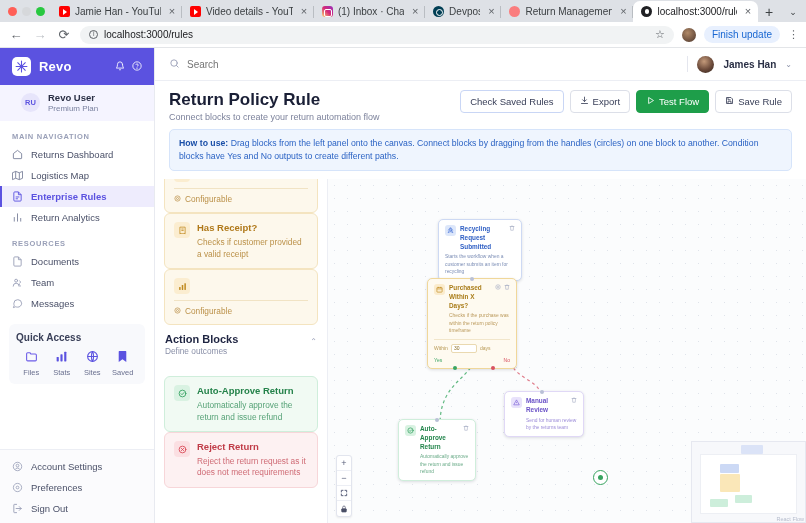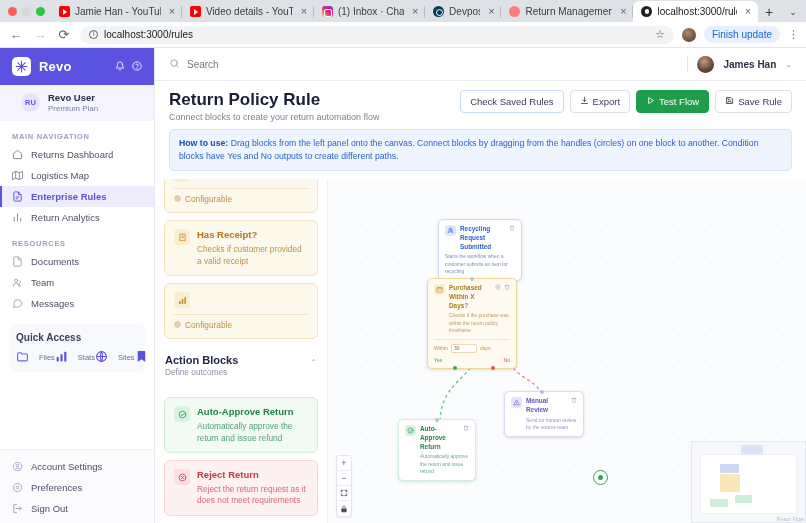--- a/index.html
+++ b/index.html
@@ -91,21 +91,21 @@
   .navsection { padding: 11px 12px 3px; font-size: 7.5px; letter-spacing: .7px; color: #9aa0b8; font-weight: bold;}
   .navitem { display: flex; align-items: center; gap: 8px; padding: 5px 12px; font-size: 9.5px; color: #4a5068; }
   .navitem.active { background: #eeecfd; color: #5b52e0; font-weight: 600;
                     box-shadow: inset 2px 0 0 #5b52e0; }
   .navicon { width: 11px; height: 11px; flex: 0 0 11px; display:flex;align-items:center;justify-content:center; }
   .navicon svg { display: block; }
 
   .quickbox { margin: 10px 9px 0; background: #f8f9fc; border-radius: 6px; padding: 8px 7px 7px; }
   .quicktitle { font-size: 10px; color: #3a4059; font-weight: 600; margin-bottom: 7px; }
   .quickgrid { display: flex; justify-content: space-between; }
-  .quickitem { display: flex; align-items: center; gap: 10px; flex: 1 1 0;}
+  .quickitem { display: flex; flex-direction: column; align-items: center; gap: 3px; flex: 1 1 0;}
   .quicklabel { font-size: 7.5px; color: #6b7characters; color:#6b7190; }
 
   .bottomnav { margin-top: auto; border-top: 1px solid #eceef4; padding: 6px 0 4px; background:#fbfbfd;}
 
   
   .main { flex: 1 1 auto; display: flex; flex-direction: column; min-width: 0; min-height: 0; }
   .topbar { height: 33px; flex: 0 0 33px; display: flex; align-items: center;
             padding: 0 14px; border-bottom: 1px solid #eceef4; gap: 8px; background:#fff;}
   .searchwrap { display: flex; align-items: center; gap: 7px; flex: 1 1 auto; }
   .searchinput { border: none; outline: none; font-size: 10px; color: #8a90a8;
@@ -126,21 +126,21 @@
 
   .infobar { margin: 0 14px 8px; background: #eff5fe; border: 1px solid #d6e4fa;
              border-radius: 5px; padding: 7px 9px; font-size: 8.7px; color: #2b63c4; line-height: 1.5; }
   .infobar b { color: #1a4fa8; }
 
   
   .workspace { flex: 1 1 auto; display: flex; min-height: 0; position: relative; }
 
   .blockpanel { width: 173px; flex: 0 0 173px; border-right: 1px solid #eceef4;
                 overflow: hidden; padding: 0 9px 0 9px; position:relative; background:#fff;}
-  .blockcard { border-radius: 6px; padding: 8px 9px; margin-bottom: 7px; }
+  .blockcard { border-radius: 6px; padding: 8px 9px; margin-bottom: 0; }
   .blockcard.amber { background: #fdf8ec; border: 1px solid #f4e4c0; }
   .blockcard.green { background: #f1faf3; border: 1px solid #cfeedb; }
   .blockcard.red   { background: #fdf1f2; border: 1px solid #f7d6d9; }
   .bcrow { display: flex; gap: 7px; }
   .bcicon { width: 16px; height: 16px; border-radius: 4px; flex: 0 0 16px;
             display: flex; align-items: center; justify-content: center; font-size: 8px; }
   .bcicon.amber { background: #fbedd0; color: #c08a1e; }
   .bcicon.green { background: #d9f2e2; color: #2e9e5b; }
   .bcicon.red   { background: #fbdfe2; color: #d8424f; }
   .bctitle { font-size: 9.5px; font-weight: 600; line-height: 1.3; }

